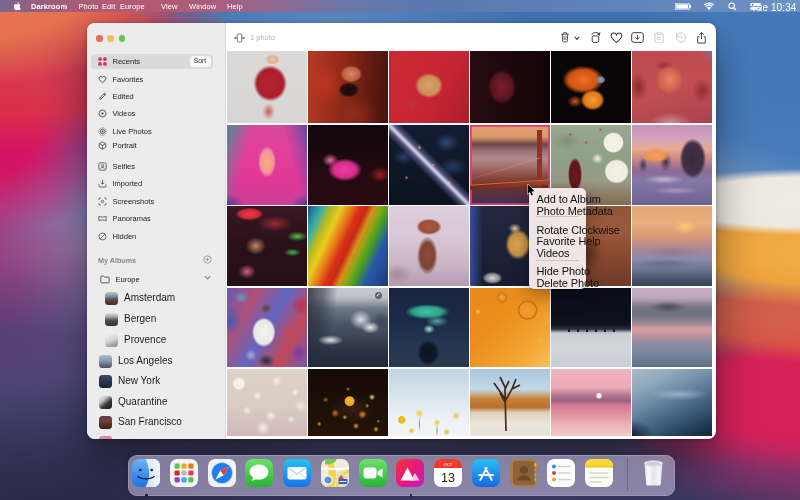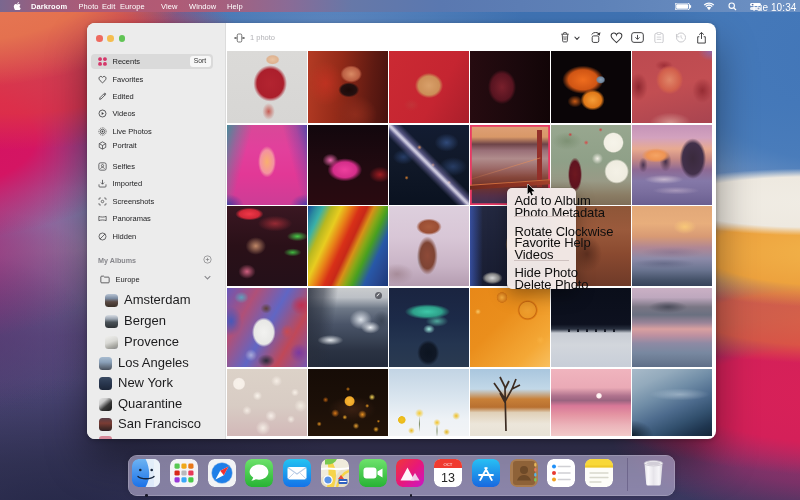--- a/index.html
+++ b/index.html
@@ -17,26 +17,26 @@
 #menubar{position:absolute;left:0;top:0;width:800px;height:12px;
 background:linear-gradient(90deg,#7a678f 0%,#9a5e7e 5%,#ae5a76 12%,#b25a74 20%,#a5607e 28%,#8a6b96 36%,#6678a8 44%,#5a78b0 55%,#5e82b8 75%,#6e92c4 100%);
 color:#fff;font-size:7.5px}
 .mi{position:absolute;top:2.2px;letter-spacing:.1px;white-space:nowrap}
 #win{position:absolute;left:87px;top:23px;width:629px;height:416px;border-radius:8px;
 box-shadow:0 22px 40px rgba(0,0,0,.42),0 1px 5px rgba(0,0,0,.28);overflow:hidden;background:#fff}
 #sidebar{position:absolute;left:0;top:0;width:138.5px;height:416px;background:#ececec;border-right:1px solid #dcdcdc}
 .tl{position:absolute;top:12px;width:6.6px;height:6.6px;border-radius:50%}
 .srow{position:absolute;left:11px;height:13px;display:flex;align-items:center;font-size:7.5px;color:#1c1c1e;white-space:nowrap}
 .srow svg{margin-right:5.5px;flex:0 0 auto}
-.alb{position:absolute;display:flex;align-items:flex-end;font-size:13px;color:#1c1c1e;white-space:nowrap}
+.alb{position:absolute;display:flex;align-items:flex-start;font-size:10px;color:#1c1c1e;white-space:nowrap}
 .thumb{width:13px;height:13px;border-radius:3.5px;margin-right:6px;flex:0 0 13px}
 .ph{position:absolute;overflow:hidden;width:79.7px}
 .c1{left:140.3px}.c2{left:221.3px}.c3{left:302.3px}.c4{left:383.3px}.c5{left:464.3px}.c6{left:545.3px}
 .r1{top:28px;height:72.4px}.r2{top:102px;height:79.8px}.r3{top:183.3px;height:79.8px}.r4{top:264.5px;height:79.8px}.r5{top:345.8px;height:67.5px}
-#cmenu{position:absolute;left:507px;top:188px;width:69px;height:101px;background:rgba(244,235,233,.97);backdrop-filter:blur(5px);border-radius:5px;box-shadow:0 6px 18px rgba(0,0,0,.35),0 0 0 .5px rgba(0,0,0,.12);font-size:13px;color:#0e0e0e;z-index:40}
+#cmenu{position:absolute;left:529px;top:188px;width:57px;height:101px;background:rgba(244,235,233,.97);backdrop-filter:blur(5px);border-radius:5px;box-shadow:0 6px 18px rgba(0,0,0,.35),0 0 0 .5px rgba(0,0,0,.12);font-size:11px;color:#0e0e0e;z-index:40}
 .mrow{position:absolute;left:7.5px;white-space:nowrap;letter-spacing:-.1px}
 .msep{position:absolute;left:7px;right:7px;height:1px;background:#cfc2c0}
 #dock{position:absolute;left:128px;top:455px;width:547px;height:41px;border-radius:9px;
 background:rgba(196,188,222,.58);box-shadow:inset 0 0 0 .5px rgba(255,255,255,.35),0 0 6px rgba(0,0,0,.15)}
 .di{position:absolute;top:458.5px;width:28px;height:28px;border-radius:6.5px}
 .dot{position:absolute;top:494px;width:2.5px;height:2.5px;border-radius:50%;background:#1a1a2a}
 .tbi{position:absolute;top:31px}
 </style></head><body>
 <div id="screen">
 <div id="win">

